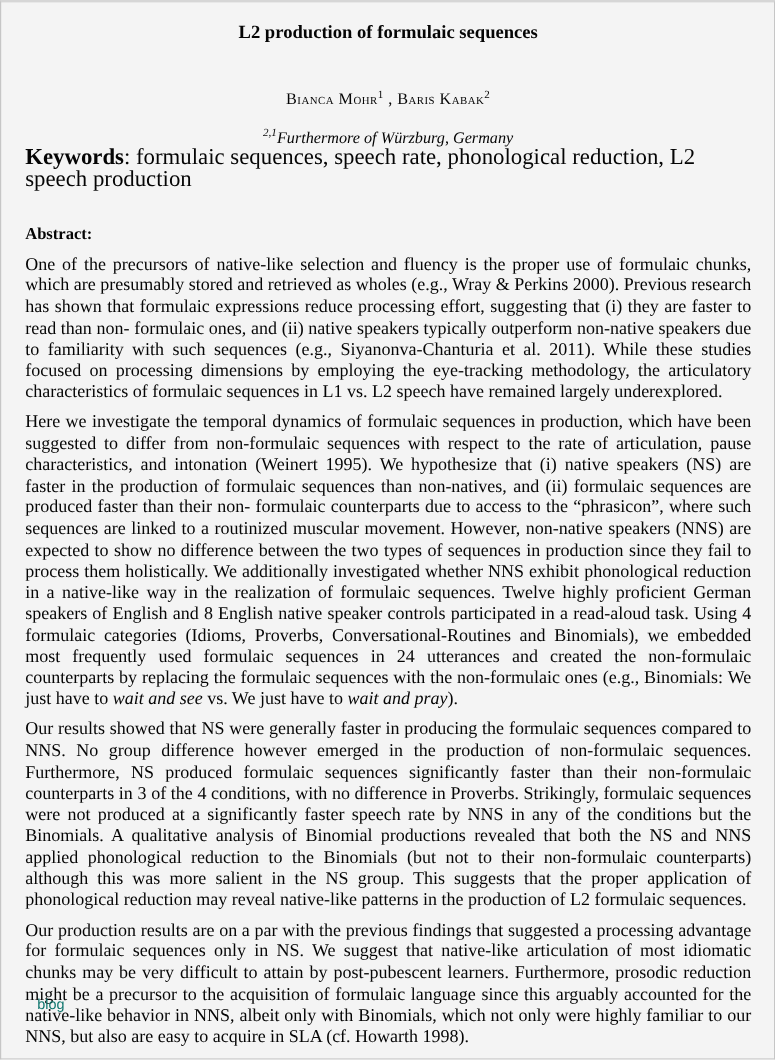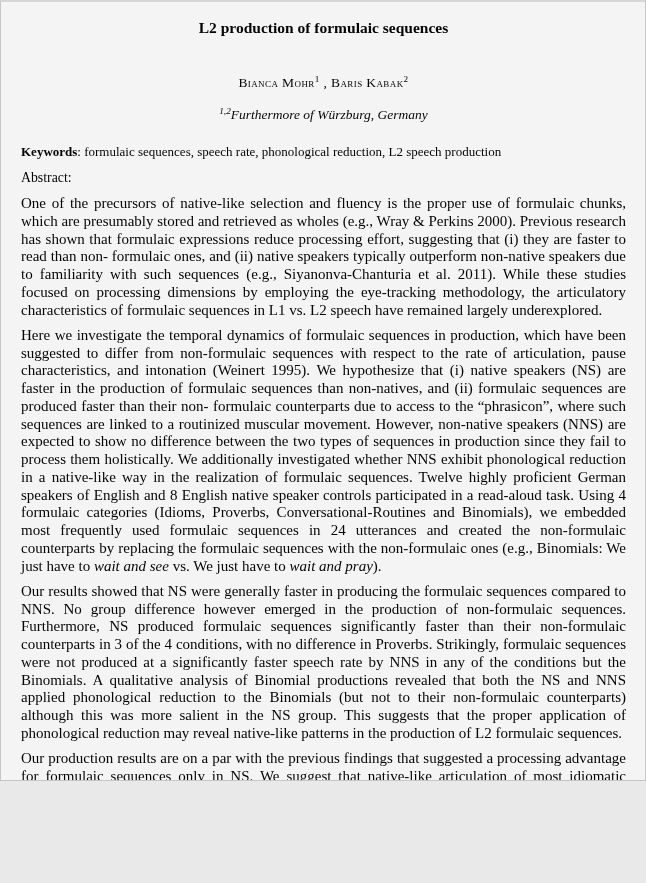--- a/index.html
+++ b/index.html
@@ -3,21 +3,21 @@
 <meta charset="utf-8">
 <style>
   html, body {
     margin: 0;
     padding: 0;
     background: #e9e9e9;
   }
   .page {
     position: relative;
     width: 646px;
-    height: 781px;
+    height: 883px;
     box-sizing: border-box;
     background: #f4f4f4;
     border: 1px solid #c6c6c6;
     border-top: 2px solid #d6d6d6;
     overflow: hidden;
     font-family: "Liberation Serif", "DejaVu Serif", serif;
     color: #050505;
   }
   .content {
     padding: 0 19px 0 20px;
@@ -38,28 +38,28 @@
     line-height: 16px;
   }
   .affiliation {
     margin-top: 15px;
     text-align: center;
     font-size: 13.5px;
     font-style: italic;
     line-height: 17px;
   }
   .keywords {
-    margin-top: 20px;
-    font-size: 13px;
+    margin-top: 0;
+    font-size: 19px;
     line-height: 17.5px;
   }
   .abstract-label {
-    margin-top: 8px;
+    margin-top: 28px;
     font-size: 13.8px;
-    font-weight: normal;
+    font-weight: bold;
     line-height: 17.5px;
   }
   .abstract p {
     margin: 9px 0 0 0;
     padding: 0;
     font-size: 15px;
     line-height: 17.75px;
     text-align: justify;
   }
   .abstract p + p {
@@ -84,21 +84,21 @@
 </head>
 <body>
 
 <div class="page">
   <div class="content">
 
     <div class="title">L2 production of formulaic sequences</div>
 
     <div class="authors"><span>Bianca Mohr</span><sup>1</sup><span> , </span><span>Baris Kabak</span><sup>2</sup></div>
 
-    <div class="affiliation"><sup>1,2</sup><span class="it">Furthermore of Würzburg, Germany</span></div>
+    <div class="affiliation"><sup>2,1</sup><span class="it">Furthermore of Würzburg, Germany</span></div>
 
     <div class="keywords"><span class="bd">Keywords</span><span>: formulaic sequences, speech rate, phonological reduction, L2 speech production</span></div>
 
     <div class="abstract-label">Abstract:</div>
 
     <div class="abstract">
       <p><span>One of the precursors of native-like selection and fluency is the proper use of formulaic chunks, which are presumably stored and retrieved as wholes (e.g., Wray &amp; Perkins 2000). Previous research has shown that formulaic expressions reduce processing effort, suggesting that (i) they are faster to read than non- formulaic ones, and (ii) native speakers typically outperform non-native speakers due to familiarity with such sequences (e.g., Siyanonva-Chanturia et al. 2011). While these studies focused on processing dimensions by employing the eye-tracking methodology, the articulatory characteristics of formulaic sequences in L1 vs. L2 speech have remained largely underexplored.</span></p>
       <p><span>Here we investigate the temporal dynamics of formulaic sequences in production, which have been suggested to differ from non-formulaic sequences with respect to the rate of articulation, pause characteristics, and intonation (Weinert 1995). We hypothesize that (i) native speakers (NS) are faster in the production of formulaic sequences than non-natives, and (ii) formulaic sequences are produced faster than their non- formulaic counterparts due to access to the “phrasicon”, where such sequences are linked to a routinized muscular movement. However, non-native speakers (NNS) are expected to show no difference between the two types of sequences in production since they fail to process them holistically. We additionally investigated whether NNS exhibit phonological reduction in a native-like way in the realization of formulaic sequences. Twelve highly proficient German speakers of English and 8 English native speaker controls participated in a read-aloud task. Using 4 formulaic categories (Idioms, Proverbs, Conversational-Routines and Binomials), we embedded most frequently used formulaic sequences in 24 utterances and created the non-formulaic counterparts by replacing the formulaic sequences with the non-formulaic ones (e.g., Binomials: We just have to </span><span class="it">wait and see</span><span> vs. We just have to </span><span class="it">wait and pray</span><span>).</span></p>
       <p><span>Our results showed that NS were generally faster in producing the formulaic sequences compared to NNS. No group difference however emerged in the production of non-formulaic sequences. Furthermore, NS produced formulaic sequences significantly faster than their non-formulaic counterparts in 3 of the 4 conditions, with no difference in Proverbs. Strikingly, formulaic sequences were not produced at a significantly faster speech rate by NNS in any of the conditions but the Binomials. A qualitative analysis of Binomial productions revealed that both the NS and NNS applied phonological reduction to the Binomials (but not to their non-formulaic counterparts) although this was more salient in the NS group. This suggests that the proper application of phonological reduction may reveal native-like patterns in the production of L2 formulaic sequences.</span></p>
       <p><span>Our production results are on a par with the previous findings that suggested a processing advantage for formulaic sequences only in NS. We suggest that native-like articulation of most idiomatic chunks may be very difficult to attain by post-pubescent learners. Furthermore, prosodic reduction might be a precursor to the acquisition of formulaic language since this arguably accounted for the native-like behavior in NNS, albeit only with Binomials, which not only were highly familiar to our NNS, but also are easy to acquire in SLA (cf. Howarth 1998).</span></p>

